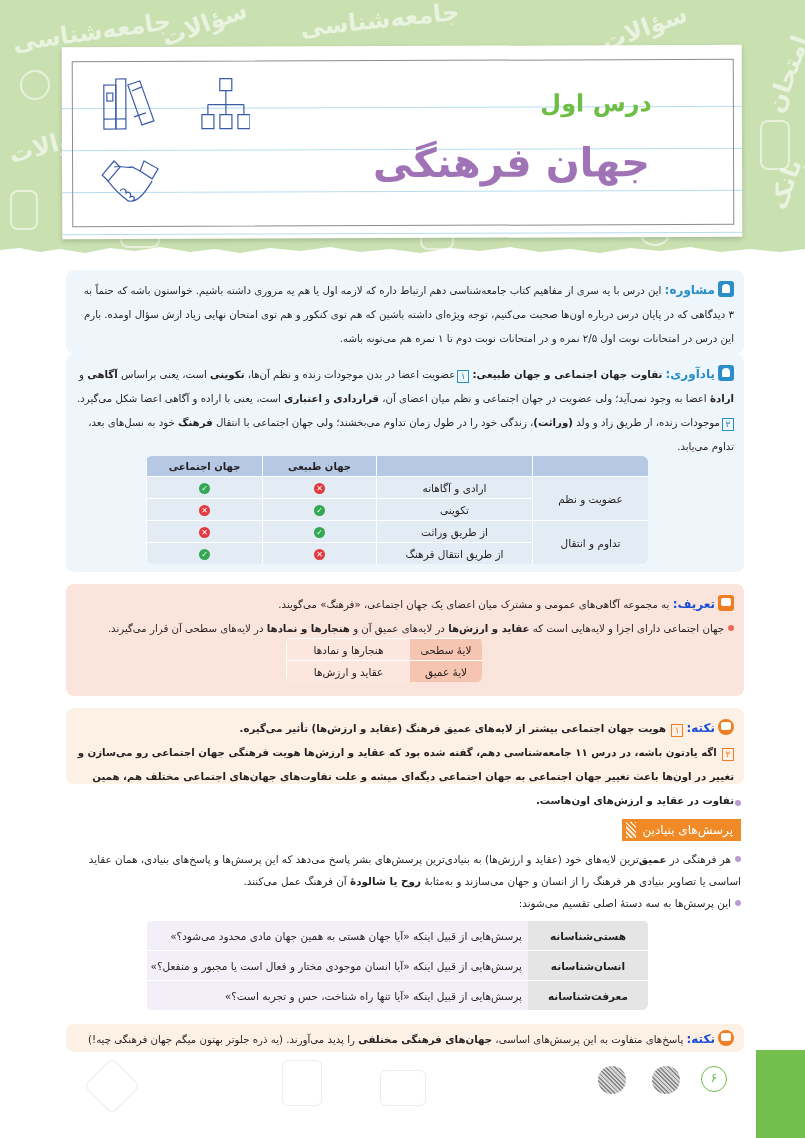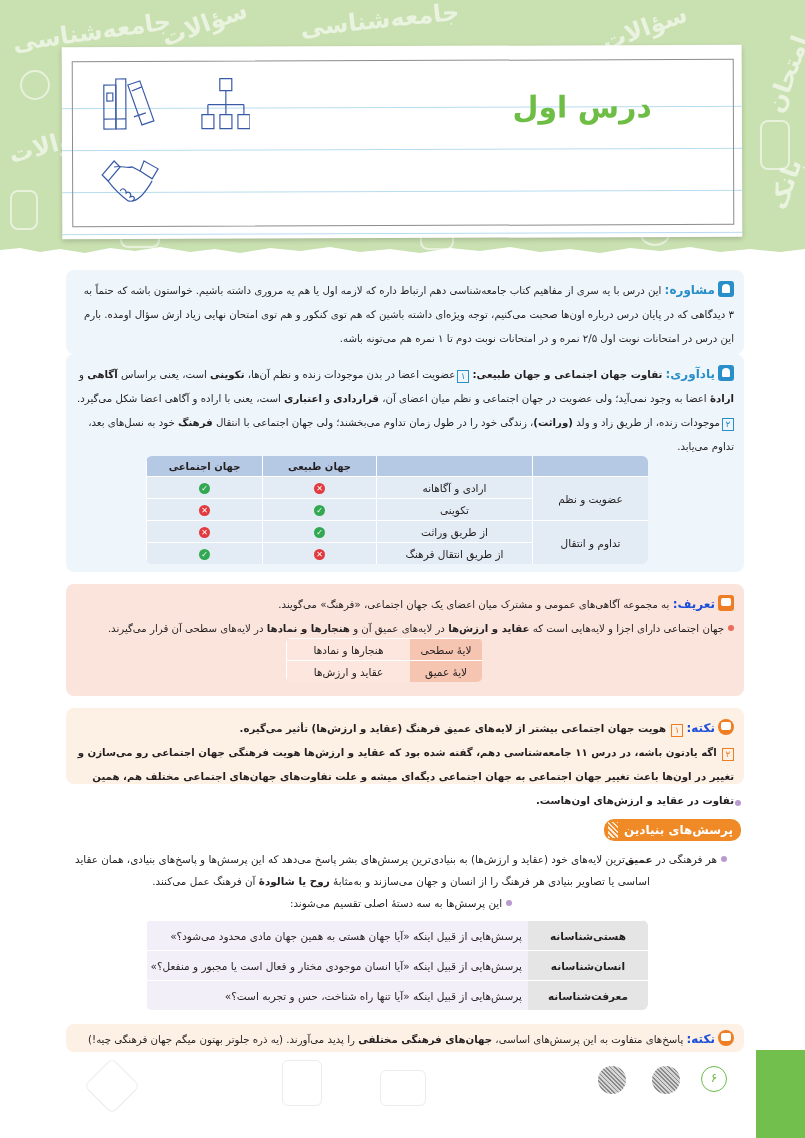--- a/index.html
+++ b/index.html
@@ -29,21 +29,21 @@
     background-image: repeating-linear-gradient(to bottom, transparent 0, transparent 41px, #b7dcef 41px, #b7dcef 42px);
     background-position: 0 20px;
     transform: rotate(-0.2deg);
   }
   .note-card .frame {
     position: absolute; left: 10px; top: 14px; right: 8px; bottom: 12px;
     border: 1.5px solid #8c8c8c;
   }
   .lesson-label {
     position: absolute; right: 90px; top: 44px;
-    color: #6ebd44; font-weight: bold; font-size: 30px;
+    color: #6ebd44; font-weight: bold; font-size: 24px;
     font-family: "DejaVu Sans", sans-serif;
   }
   .lesson-title {
     position: absolute; right: 92px; top: 94px;
     color: #a073b7; font-weight: bold; font-size: 40px;
     font-family: "DejaVu Sans", sans-serif;
   }
   .sketch { position: absolute; }
 
   
@@ -101,21 +101,21 @@
     position: absolute; left: 286px; top: 638px; width: 196px; border-collapse: separate; border-spacing: 0;
     font-size: 10.5px; border-radius: 5px; overflow: hidden;
   }
   .layer-table td { height: 22px; text-align: center; border-top: 1.5px solid #fff; }
   .layer-table td.lbl { background: #f6c5b2; width: 72px; }
   .layer-table td.val { background: #fce6dd; border-left: 1.5px solid #fff; }
 
   
   .section-heading {
     position: absolute; right: 64px; top: 819px; height: 22px; padding: 0 8px 0 20px;
-    background: #ef8a26; color: #fff; font-weight: bold; font-size: 12px; line-height: 22px; border-radius: 10px;
+    background: #ef8a26; color: #fff; font-weight: normal; font-size: 12px; line-height: 22px;
   }
   .section-heading .stripes {
     position: absolute; left: 4px; top: 3px; width: 10px; height: 16px;
     background: repeating-linear-gradient(45deg, #fff 0 1.5px, transparent 1.5px 3.5px);
     opacity: 0.8;
   }
 
   .para { position: absolute; right: 64px; width: 680px; font-size: 10.4px; line-height: 22px; }
 
   
@@ -191,20 +191,21 @@
   <svg class="sketch" style="left:38px;top:108px;" width="62" height="52" viewBox="0 0 62 52">
     <g fill="none" stroke="#3a5ba8" stroke-width="1.2">
       <path d="M2 20 L14 6 L20 12 L8 26 Z"></path>
         <path d="M44 6 L58 14 L52 24 L40 16 Z"></path>
       <path d="M14 12 C22 10 26 14 32 12 L40 16"></path>
         <path d="M8 26 C14 34 20 40 28 46 C36 48 44 40 52 26"></path>
       <path d="M20 36 C22 32 26 34 26 38 C28 36 32 38 30 42 C34 40 36 44 32 46"></path>
     </g>
   </svg>
   <div class="lesson-label">درس اول</div>
+  <div class="lesson-title">جهان فرهنگی</div>
 </div>
 
 <div class="box box-blue" style="top:270px;height:84px;">
   <span class="ico ico-blue"></span><span class="tag tag-blue">مشاوره:</span>
   <span>این درس با یه سری از مفاهیم کتاب جامعه‌شناسی دهم ارتباط داره که لازمه اول یا هم یه مروری داشته باشیم. خواستون باشه که حتماً به ۳ دیدگاهی که در پایان درس درباره اون‌ها صحبت می‌کنیم، توجه ویژه‌ای داشته باشین که هم توی کنکور و هم توی امتحان نهایی زیاد ازش سؤال اومده. بارم این درس در امتحانات نوبت اول ۲/۵ نمره و در امتحانات نوبت دوم تا ۱ نمره هم می‌تونه باشه.</span>
 </div>
 
 <div class="box box-blue" style="top:354px;height:218px;">
   <span class="ico ico-blue"></span><span class="tag tag-blue">یادآوری:</span>
   <b>تفاوت جهان اجتماعی و جهان طبیعی:</b>
@@ -279,21 +280,21 @@
 
 <div class="para" style="top:792px;">
   <span class="dot dot-purple"></span>
 </div>
 
 <div class="section-heading">
   <span>پرسش‌های بنیادین</span>
   <span class="stripes"></span>
 </div>
 
-<div class="para" style="top:848px;text-align:center;">
+<div class="para" style="top:848px;">
   <span class="dot dot-purple"></span><span>هر فرهنگی در </span><b>عمیق</b><span>‌ترین لایه‌های خود (عقاید و ارزش‌ها) به بنیادی‌ترین پرسش‌های بشر پاسخ می‌دهد که این پرسش‌ها و پاسخ‌های بنیادی، همان عقاید اساسی یا تصاویر بنیادی هر فرهنگ را از انسان و جهان می‌سازند و به‌مثابهٔ </span><b>روح یا شالودهٔ</b><span> آن فرهنگ عمل می‌کنند.</span>
   <br>
   <span class="dot dot-purple"></span><span>این پرسش‌ها به سه دستهٔ اصلی تقسیم می‌شوند:</span>
 </div>
 
 <table class="q-table">
   <tbody>
       <tr>
     <td class="k">هستی‌شناسانه</td>
     <td class="v">پرسش‌هایی از قبیل اینکه «آیا جهان هستی به همین جهان مادی محدود می‌شود؟»</td>

